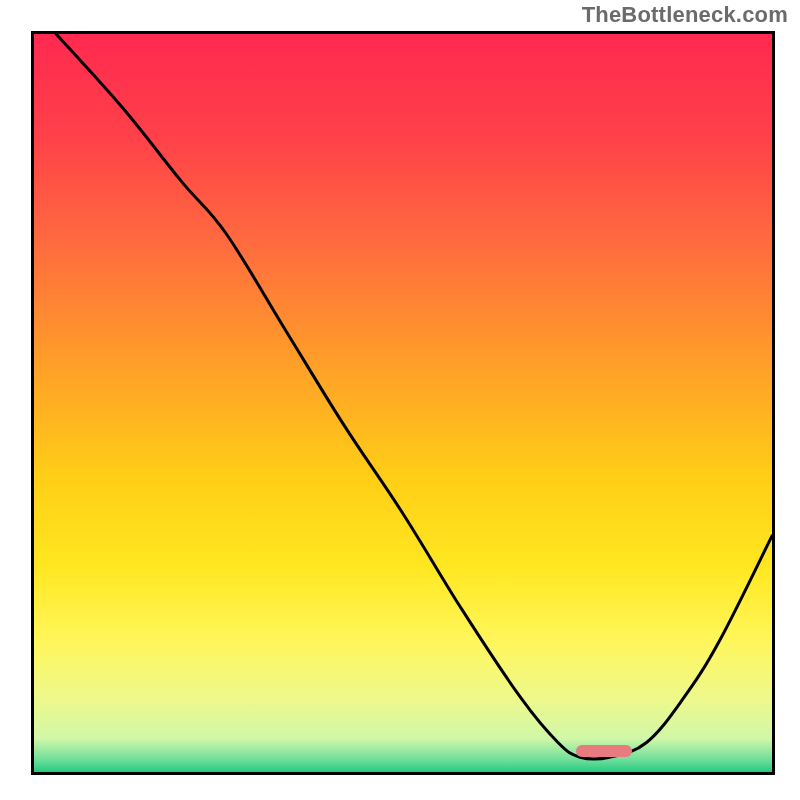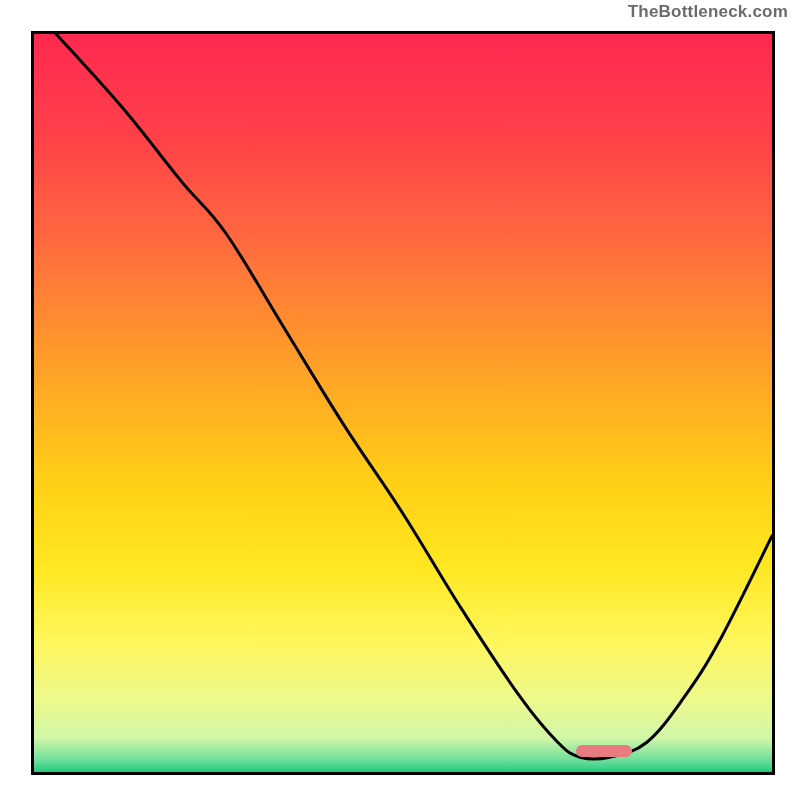--- a/index.html
+++ b/index.html
@@ -13,21 +13,21 @@
   }
   .root {
     position: relative;
     width: 800px;
     height: 800px;
   }
   .watermark {
     position: absolute;
     top: 2px;
     right: 12px;
-    font-size: 17px;
+    font-size: 22px;
     font-weight: 600;
     color: #6b6b6b;
     letter-spacing: 0.2px;
     user-select: none;
   }
   .plot {
     position: absolute;
     left: 31px;
     top: 31px;
     width: 738px;

